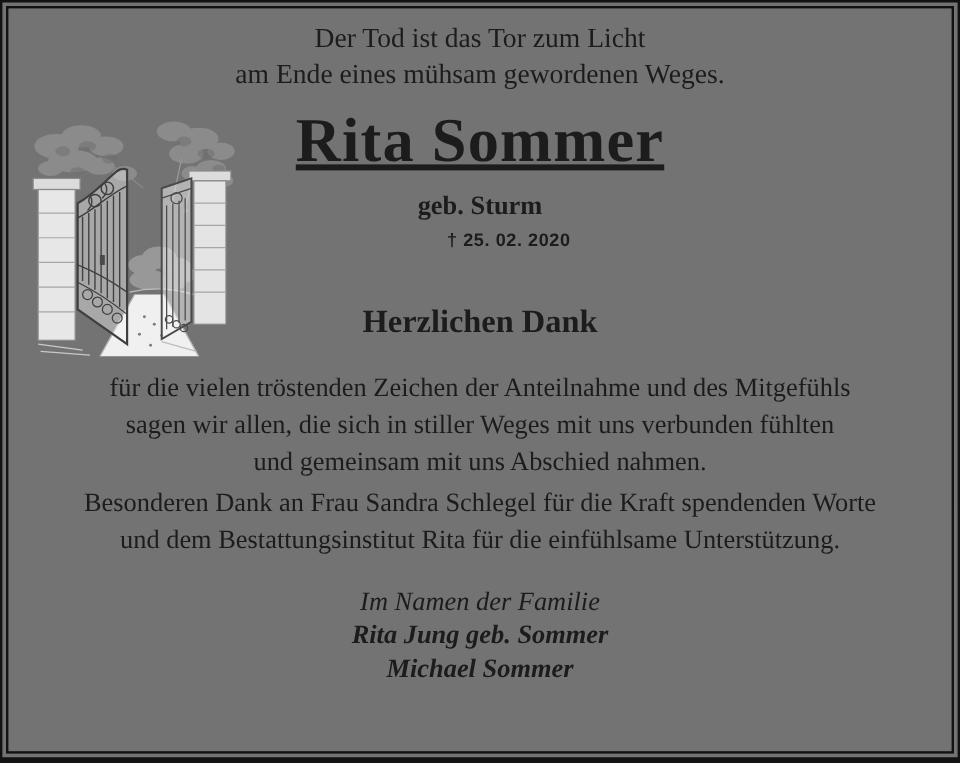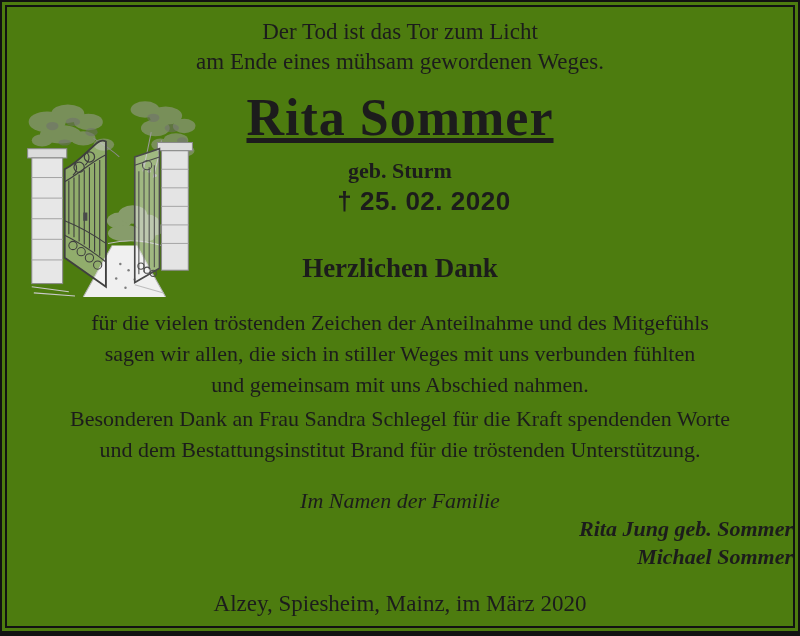--- a/index.html
+++ b/index.html
@@ -2,49 +2,49 @@
 <html lang="de"><head>
 <meta charset="utf-8">
 <style>
   html, body { margin: 0; padding: 0; background: #ffffff; }
   .page {
     width: 800px; height: 636px;
     box-sizing: border-box;
     border: 2px solid #121212;
     border-bottom-width: 5px;
     padding: 3px;
-    background: #4d7c0f;
+    background: #737373;
     font-family: "Liberation Serif", "DejaVu Serif", serif;
     color: #1c1c1c;
   }
   .frame {
     box-sizing: border-box;
     width: 100%; height: 100%;
     border: 2px solid #121212;
     position: relative;
     text-align: center;
     overflow: hidden;
   }
   .epigraph { margin-top: 10px; font-size: 23px; line-height: 30px; }
   .name {
     margin: 14px 0 0 0; font-size: 52px; line-height: 54px;
     font-weight: bold; letter-spacing: 1px; text-decoration: underline;
   }
   .maiden { margin-top: 12px; font-size: 22px; line-height: 28px; font-weight: bold; text-align: center; }
   .death-date {
-    margin-top: 2px; font-size: 26px; line-height: 28px; font-weight: 600;
+    margin-top: 2px; font-size: 15px; line-height: 28px; font-weight: 600;
     font-family: "Liberation Sans", "DejaVu Sans", sans-serif;
     letter-spacing: 0.5px;
     padding-left: 48px;
   }
   .thanks { margin: 36px 0 0 0; font-size: 27px; line-height: 34px; font-weight: bold; }
   .para { margin-top: 22px; font-size: 22px; line-height: 31px; font-family: Liberation Serif, serif; }
   .para2 { margin-top: 3px; }
   .closing { margin-top: 22px; font-size: 22px; line-height: 28px; font-style: italic; }
-  .closing .bold { font-weight: bold; text-align: right; }
+  .closing .bold { font-weight: bold; }
   .places { margin-top: 18px; font-size: 23px; line-height: 30px; }
   .gate {
     position: absolute; left: 14px; top: 84px;
     width: 176px; height: 206px; margin: 0; padding: 0;
   }
   .gate svg { width: 100%; height: 100%; display: block; }
 </style>
 </head>
 <body>
 
@@ -195,25 +195,24 @@
     <h2 class="thanks">Herzlichen Dank</h2>
 
     <div class="para">
       <div>für die vielen tröstenden Zeichen der Anteilnahme und des Mitgefühls</div>
       <div>sagen wir allen, die sich in stiller Weges mit uns verbunden fühlten</div>
       <div>und gemeinsam mit uns Abschied nahmen.</div>
     </div>
 
     <div class="para para2">
       <div>Besonderen Dank an Frau Sandra Schlegel für die Kraft spendenden Worte</div>
-      <div>und dem Bestattungsinstitut Brand für die tröstenden Unterstützung.</div>
+      <div>und dem Bestattungsinstitut Rita für die einfühlsame Unterstützung.</div>
     </div>
 
     <div class="closing">
       <div>Im Namen der Familie</div>
       <div class="bold">Rita Jung geb. Sommer</div>
       <div class="bold">Michael Sommer</div>
     </div>
 
-    <div class="places">Alzey, Spiesheim, Mainz, im März 2020</div>
 
   </div>
 </div>
 
 </body></html>

